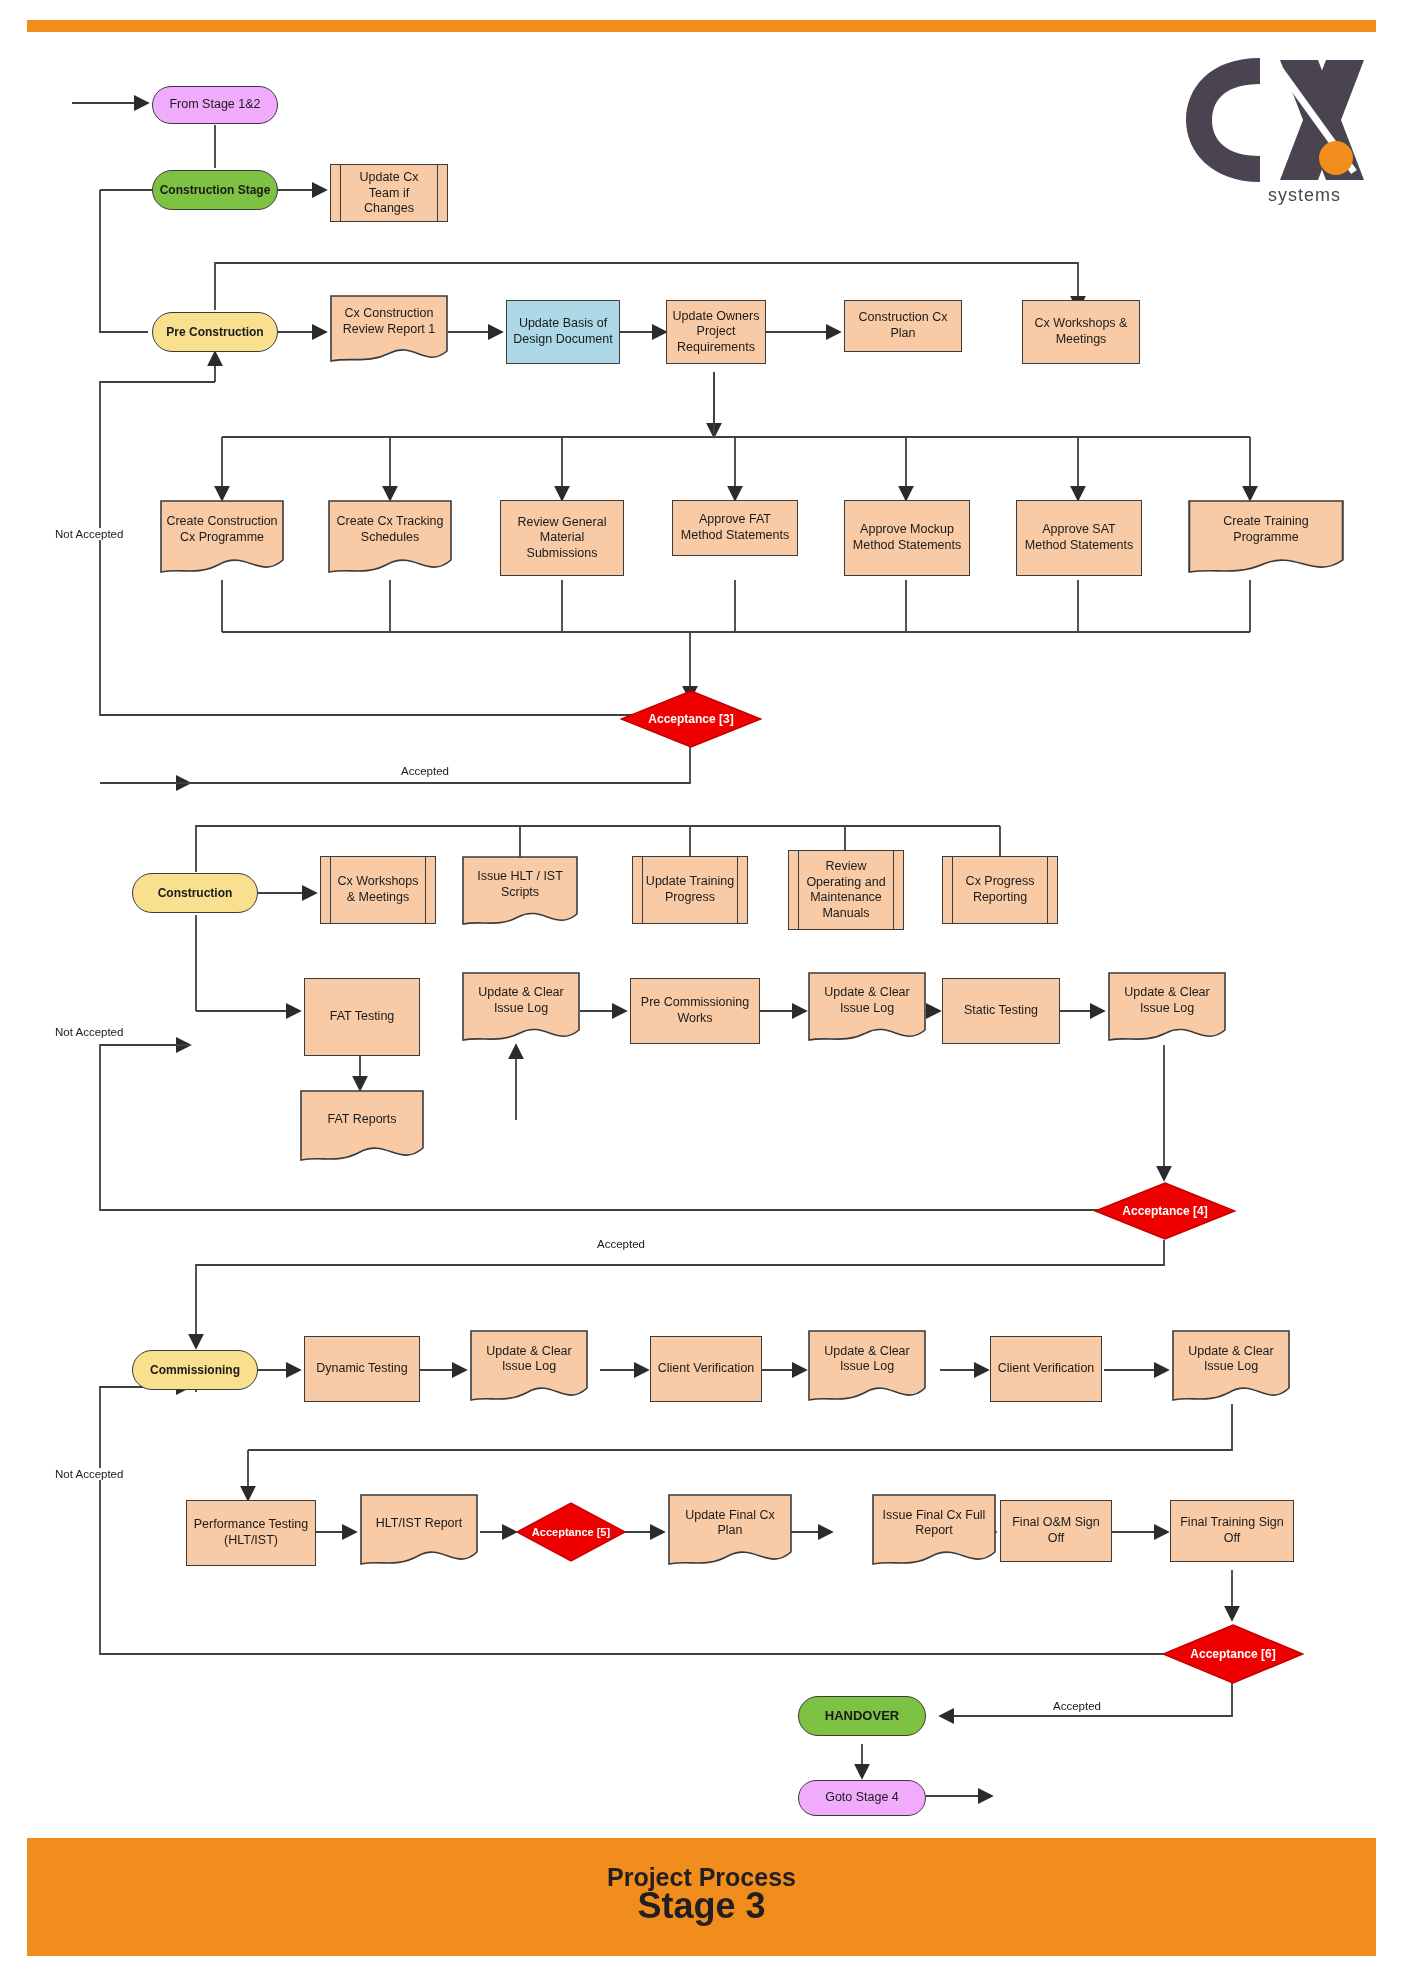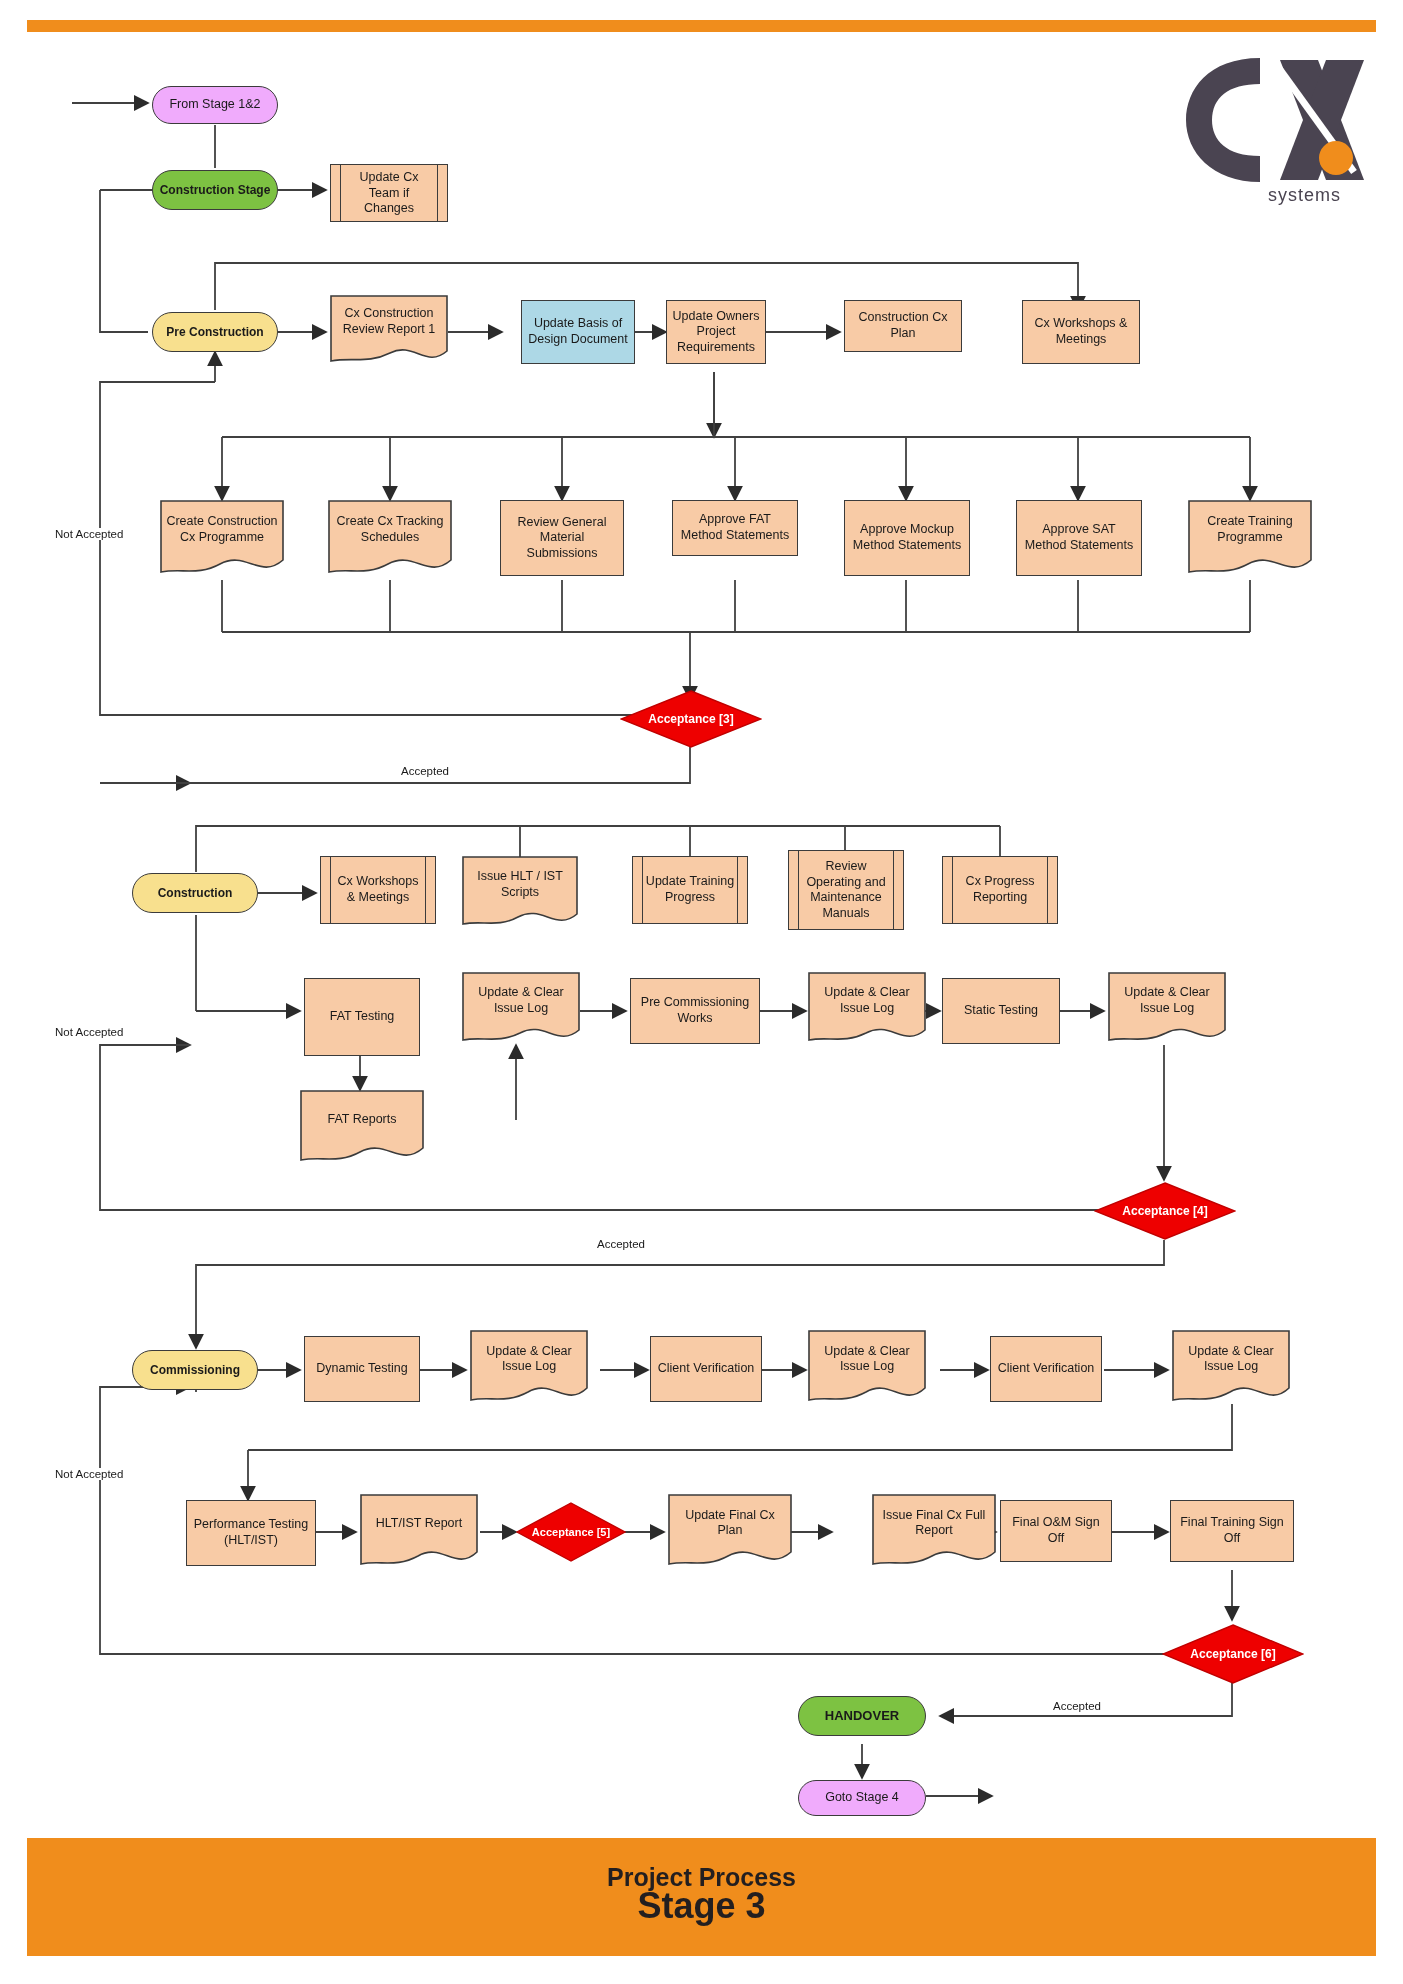--- a/index.html
+++ b/index.html
@@ -212,21 +212,21 @@
 
   <div class="node term-yellow" style="left:152px;top:312px;width:126px;height:40px;font-size:12px;">Pre Construction</div>
 
   <div class="docshape" style="left:330px;top:295px;width:118px;height:72px;">
     <svg viewBox="0 0 118 72" preserveAspectRatio="none">
       <path d="M1,1 H117 V56 C96,74 84,46 60,58 C38,69 22,62 1,66 Z" fill="#F8CBA6" stroke="#3b3b3b" stroke-width="1.6"></path>
     </svg>
     <span>Cx Construction Review Report 1</span>
   </div>
 
-  <div class="node blue" style="left:506px;top:300px;width:114px;height:64px;margin-left:15px;">Update Basis of Design Document</div>
+  <div class="node blue" style="left:506px;top:300px;width:114px;height:64px;">Update Basis of Design Document</div>
 
   <div class="node proc" style="left:666px;top:300px;width:100px;height:64px;">Update Owners Project Requirements</div>
 
   <div class="node proc" style="left:844px;top:300px;width:118px;height:52px;">Construction Cx Plan</div>
 
   <div class="node proc" style="left:1022px;top:300px;width:118px;height:64px;">Cx Workshops &amp; Meetings</div>
 
   <div class="docshape" style="left:160px;top:500px;width:124px;height:80px;">
     <svg viewBox="0 0 124 80" preserveAspectRatio="none">
       <path d="M1,1 H123 V60 C100,80 86,50 60,64 C38,76 22,68 1,72 Z" fill="#F8CBA6" stroke="#3b3b3b" stroke-width="1.6"></path>
@@ -242,21 +242,21 @@
   </div>
 
   <div class="node proc" style="left:500px;top:500px;width:124px;height:76px;">Review General Material Submissions</div>
 
   <div class="node proc" style="left:672px;top:500px;width:126px;height:56px;">Approve FAT Method Statements</div>
 
   <div class="node proc" style="left:844px;top:500px;width:126px;height:76px;">Approve Mockup Method Statements</div>
 
   <div class="node proc" style="left:1016px;top:500px;width:126px;height:76px;">Approve SAT Method Statements</div>
 
-  <div class="docshape" style="left:1188px;top:500px;width:124px;height:80px;">
+  <div class="docshape" style="left:1188px;top:500px;width:124px;height:80px;padding-left:32px;">
     <svg viewBox="0 0 124 80" preserveAspectRatio="none">
       <path d="M1,1 H123 V60 C100,80 86,50 60,64 C38,76 22,68 1,72 Z" fill="#F8CBA6" stroke="#3b3b3b" stroke-width="1.6"></path>
     </svg>
     <span>Create Training Programme</span>
   </div>
 
   <div class="dia" style="left:620px;top:690px;width:142px;height:58px;">
     <svg viewBox="0 0 142 58" preserveAspectRatio="none">
       <polygon points="71,1 141,29 71,57 1,29" fill="#EE0000" stroke="#c00000" stroke-width="1.4"></polygon>
     </svg>

